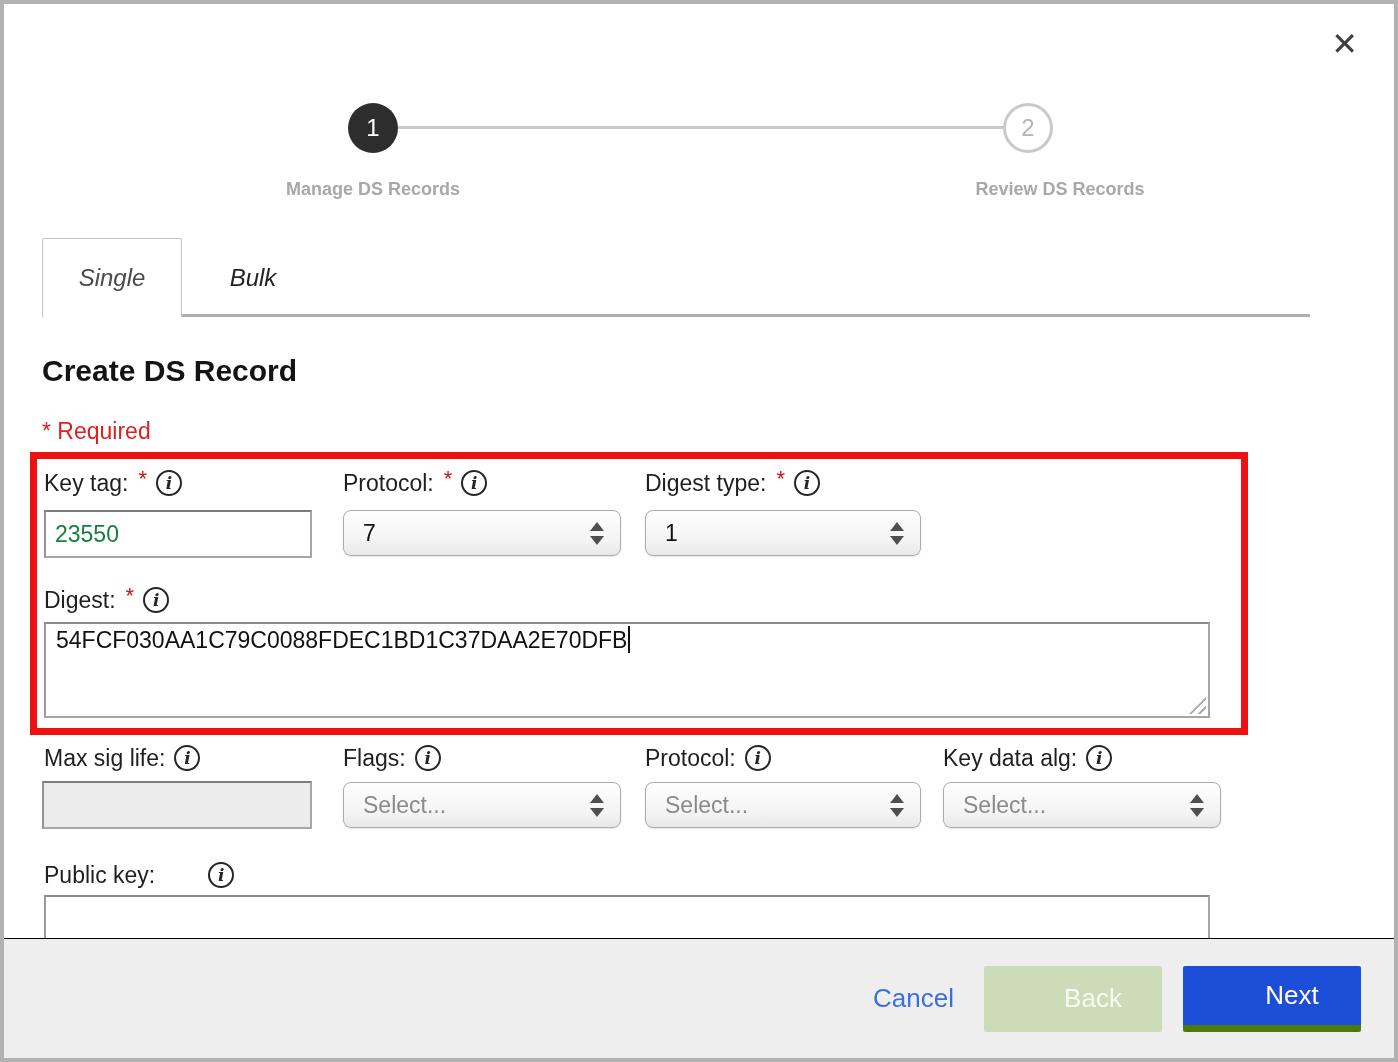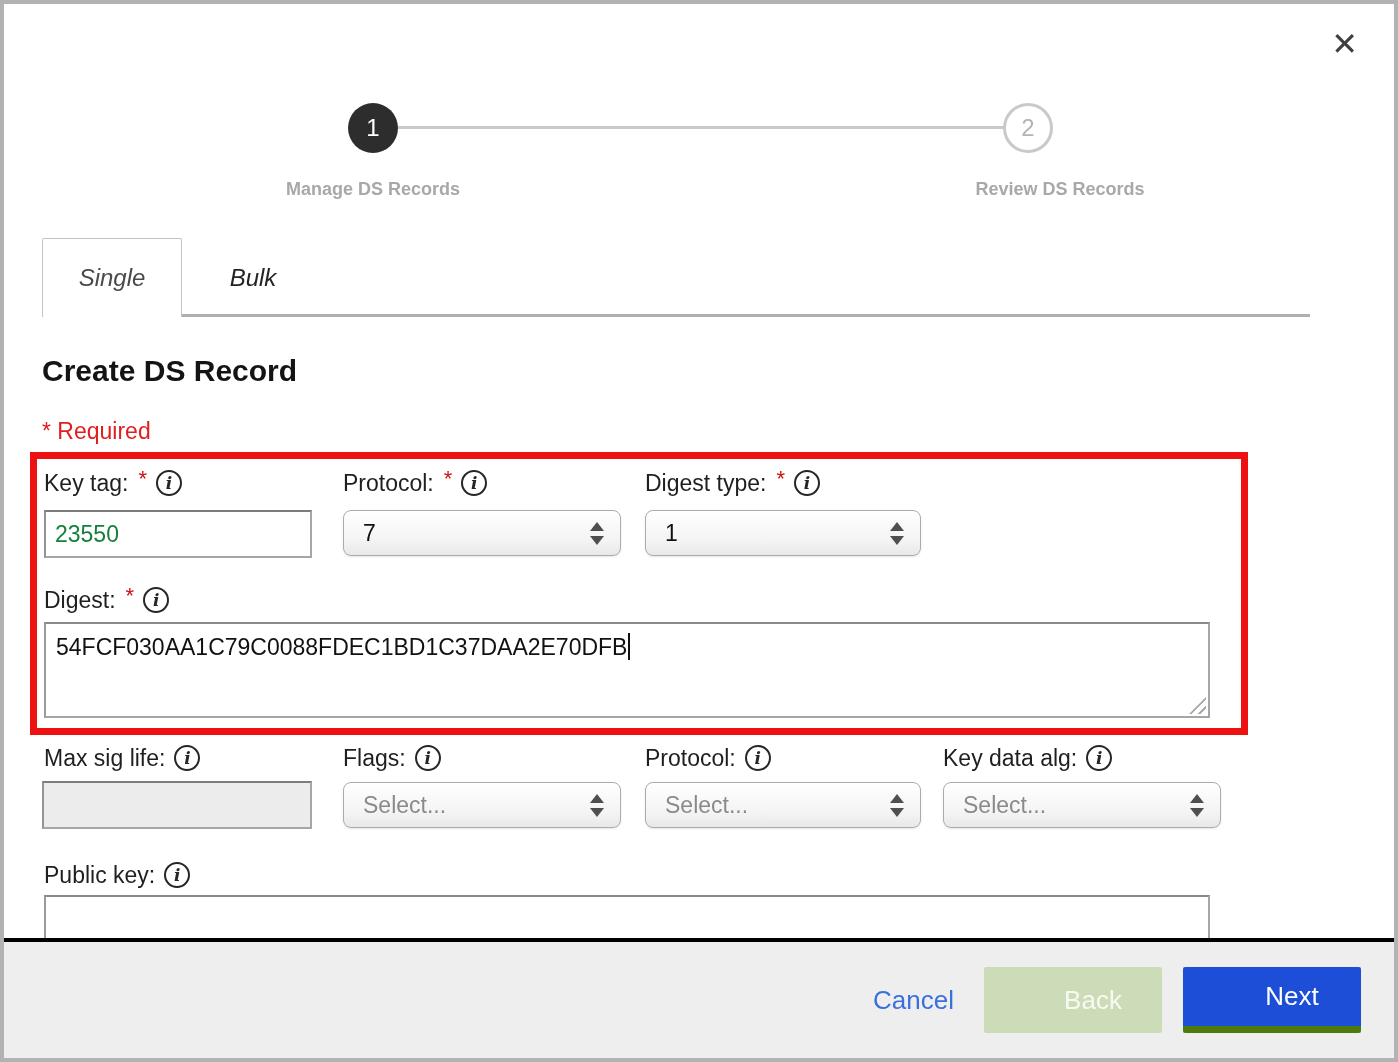--- a/index.html
+++ b/index.html
@@ -116,36 +116,36 @@
   .select .sel-value.placeholder { color: #8a8a8a; }
   .sel-arrows { display: flex; flex-direction: column; align-items: center; gap: 5px; }
   .arr-up { width: 0; height: 0; border-left: 7px solid transparent; border-right: 7px solid transparent; border-bottom: 9px solid #4f4f4f; }
   .arr-down { width: 0; height: 0; border-left: 7px solid transparent; border-right: 7px solid transparent; border-top: 9px solid #4f4f4f; }
 
   
   .textarea {
     position: absolute;
     border: 2px solid #a6a6a6; border-top-color: #8a8a8a; border-left-color: #9a9a9a;
     background: #ffffff; font-size: 23px; color: #111;
-    padding: 9px 10px; overflow: hidden;
+    padding: 2px 10px; overflow: hidden;
   }
   .caret {
     display: inline-block; width: 2px; height: 27px;
     background: #111; vertical-align: text-bottom; margin-left: 1px;
   }
   .resize-handle {
     position: absolute; right: 2px; bottom: 2px; width: 17px; height: 17px;
     background: repeating-linear-gradient(135deg, #a9a9a9 0 2px, transparent 2px 6px);
     clip-path: polygon(100% 0, 100% 100%, 0 100%);
   }
 
   
   .footer {
     position: absolute; left: 0; right: 0; bottom: 0; height: 120px;
-    background: #eeeeee; border-top: 4px solid #000000;
+    background: #eeeeee; border-top: 1px solid #000000;
     display: flex; align-items: center; justify-content: flex-end;
     padding-right: 33px; z-index: 5;
   }
   .cancel-link {
     font-size: 26px; color: #3a70dd; cursor: pointer; margin-right: 30px;
   }
   .btn {
     width: 178px; height: 66px;
     display: flex; align-items: center; justify-content: center;
     font-size: 26px; border-radius: 2px; cursor: pointer; padding-left: 40px;
@@ -251,21 +251,21 @@
         </span>
     </div>
     <div class="select" style="left:939px; top:778px; width:278px;">
       <span class="sel-value placeholder">Select...</span>
       <span class="sel-arrows">
           <span class="arr-up"></span>
           <span class="arr-down"></span>
         </span>
     </div>
 
-    <div class="field-label-row" style="left:40px; top:858px;">
+    <div class="field-label-row" style="left:40px; top:858px;gap:44px;">
       <span>Public key:</span>
       <span class="info-icon">i</span>
     </div>
     <div class="textarea" style="left:40px; top:891px; width:1166px; height:60px;">
       <span></span>
     </div>
 
     <div class="footer">
       <span class="cancel-link">Cancel</span>
       <div class="btn btn-back">Back</div>

